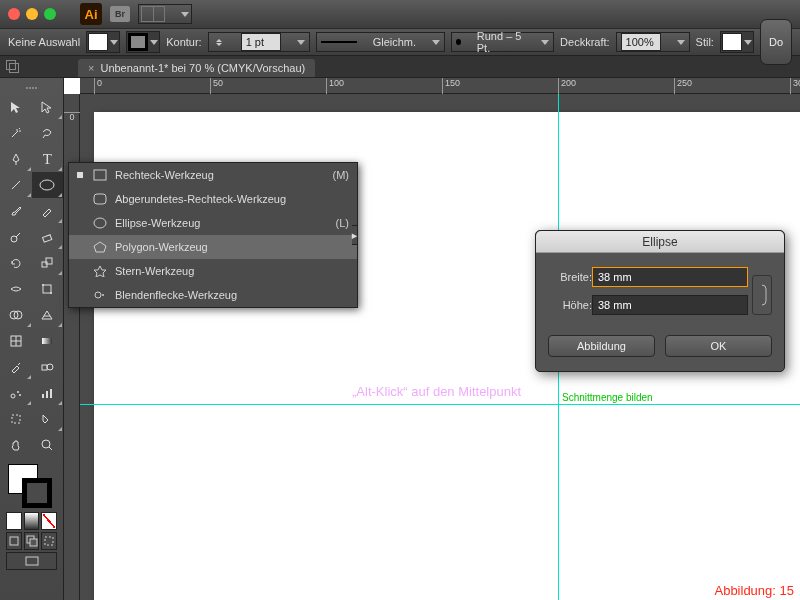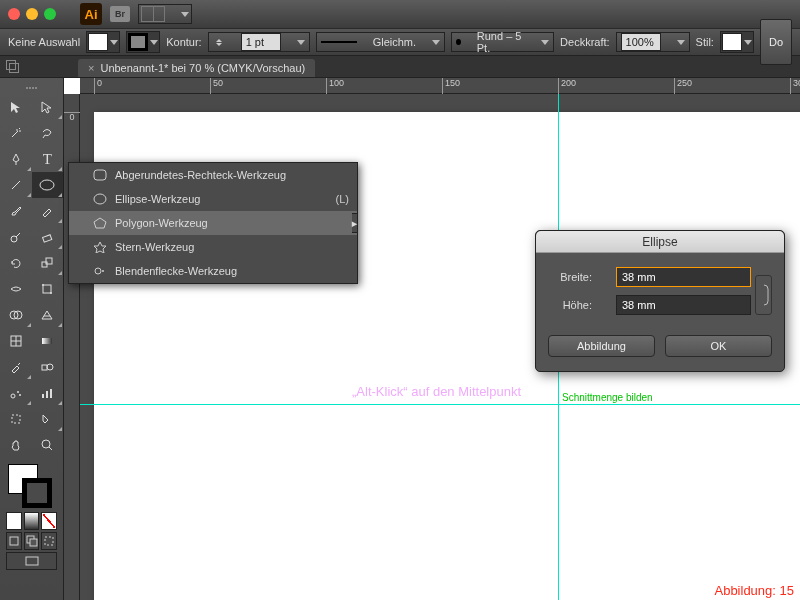--- a/index.html
+++ b/index.html
@@ -19,21 +19,21 @@
 .cb-label{color:#ddd;white-space:nowrap}
 .swatch{width:20px;height:18px;background:#fff;border:1px solid #222}
 .swatch-wrap{display:flex;align-items:center;background:#3a3a3a;padding:1px;border:1px solid #222}
 .swatch-ring{width:20px;height:18px;border:3px solid #000;background:#888}
 .field{background:#ddd;border:1px solid #222;height:18px;padding:0 4px;display:flex;align-items:center;color:#222;min-width:40px}
 .dropdown{display:flex;align-items:center;height:20px;background:linear-gradient(#5a5a5a,#454545);border:1px solid #222;padding:0 4px;gap:16px;color:#ddd}
 .dd-arrow{width:12px;display:flex;flex-direction:column;align-items:center;gap:1px}
 .dd-arrow::before{content:"";border-left:3px solid transparent;border-right:3px solid transparent;border-bottom:3px solid #ccc}
 .dd-arrow::after{content:"";border-left:3px solid transparent;border-right:3px solid transparent;border-top:3px solid #ccc}
 .line-sample{width:36px;height:2px;background:#000}
-.btn-do{background:linear-gradient(#6a6a6a,#4a4a4a);border:1px solid #222;color:#eee;padding:16px 8px;border-radius:2px}
+.btn-do{background:linear-gradient(#6a6a6a,#4a4a4a);border:1px solid #222;color:#eee;padding:16px 8px;border-radius:7px}
 .tabbar{height:22px;background:#333;display:flex;align-items:flex-end;padding-left:78px;border-bottom:1px solid #222}
 .arrange{position:absolute;left:6px;top:60px;width:14px;height:14px}
 .arrange::before,.arrange::after{content:"";position:absolute;border:1px solid #888;width:8px;height:8px}
 .arrange::after{left:3px;top:3px}
 .tab{background:#4b4b4b;color:#ddd;padding:3px 10px;border-radius:3px 3px 0 0;display:flex;align-items:center;gap:6px;font-size:11px}
 .tab-x{color:#aaa;cursor:pointer}
 .ruler-h{position:absolute;left:80px;top:78px;right:0;height:16px;background:#4a4a4a;border-bottom:1px solid #222;color:#ccc}
 .ruler-h .tick{position:absolute;top:0;height:16px;border-left:1px solid #999;font-size:9px;padding-left:2px;line-height:10px}
 .ruler-v{position:absolute;left:64px;top:94px;width:16px;bottom:0;background:#4a4a4a;border-right:1px solid #222;color:#ccc}
 .ruler-v .vtick{position:absolute;left:0;width:16px;border-top:1px solid #999;font-size:9px;line-height:9px;text-align:center}
@@ -60,21 +60,21 @@
 .fly-item{display:flex;align-items:center;height:24px;padding:0 8px;gap:8px}
 .fly-item.hover{background:#6a6a6a}
 .fly-dot{width:6px;height:6px;background:#ddd;margin-right:2px}
 .fly-icon{width:14px;height:14px;display:flex;align-items:center;justify-content:center}
 .fly-label{flex:1}
 .fly-key{color:#ccc}
 .fly-arrow{position:absolute;right:-1px;top:50%;width:6px;height:20px;background:#4b4b4b;border:1px solid #222;border-left:none;transform:translateY(-50%);display:flex;align-items:center;justify-content:center}
 .dialog{position:absolute;left:535px;top:230px;width:250px;background:#535353;border:1px solid #222;border-radius:5px;box-shadow:3px 3px 12px rgba(0,0,0,.5)}
 .dlg-title{height:22px;background:linear-gradient(#e8e8e8,#cfcfcf);border-radius:5px 5px 0 0;text-align:center;line-height:22px;color:#333;font-size:12px;border-bottom:1px solid #999}
 .dlg-body{padding:14px 12px;color:#ddd}
-.dlg-row{display:flex;align-items:center;margin-bottom:8px;gap:24px}
+.dlg-row{display:flex;align-items:center;margin-bottom:8px;gap:0}
 .dlg-lab{width:44px;text-align:right}
 .dlg-input{flex:1;height:20px;background:#333;border:1px solid #ff9a00;color:#fff;padding:0 5px}
 .dlg-input.plain{border:1px solid #222}
 .link-icon{width:20px;height:40px;border:1px solid #333;border-radius:3px;display:flex;align-items:center;justify-content:center;color:#bbb;margin-left:4px}
 .dlg-buttons{display:flex;gap:10px;margin-top:12px}
 .dlg-btn{flex:1;height:22px;background:linear-gradient(#6b6b6b,#525252);border:1px solid #2a2a2a;border-radius:4px;color:#eee;display:flex;align-items:center;justify-content:center;cursor:pointer}
 svg{display:block}
 </style>
 </head>
 <body>
@@ -377,20 +377,30 @@
   <div class="mini-row">
     <div class="mini">
         <svg width="14" height="10">
           <rect x="1" y="1" width="12" height="8" stroke="#ccc" fill="none"></rect>
         </svg>
       </div>
   </div>
 </div>
 
 <div class="flyout">
+  <div class="fly-item">
+    <span class="fly-dot"></span>
+    <span class="fly-icon">
+        <svg width="14" height="12">
+          <rect x="1" y="1" width="12" height="10" stroke="#ccc" fill="none"></rect>
+        </svg>
+      </span>
+    <span class="fly-label">Rechteck-Werkzeug</span>
+    <span class="fly-key">(M)</span>
+  </div>
   <div class="fly-item">
     <span style="width:8px"></span>
     <span class="fly-icon">
         <svg width="14" height="12">
           <rect x="1" y="1" width="12" height="10" rx="3" stroke="#ccc" fill="none"></rect>
         </svg>
       </span>
     <span class="fly-label">Abgerundetes-Rechteck-Werkzeug</span>
   </div>
   <div class="fly-item">

